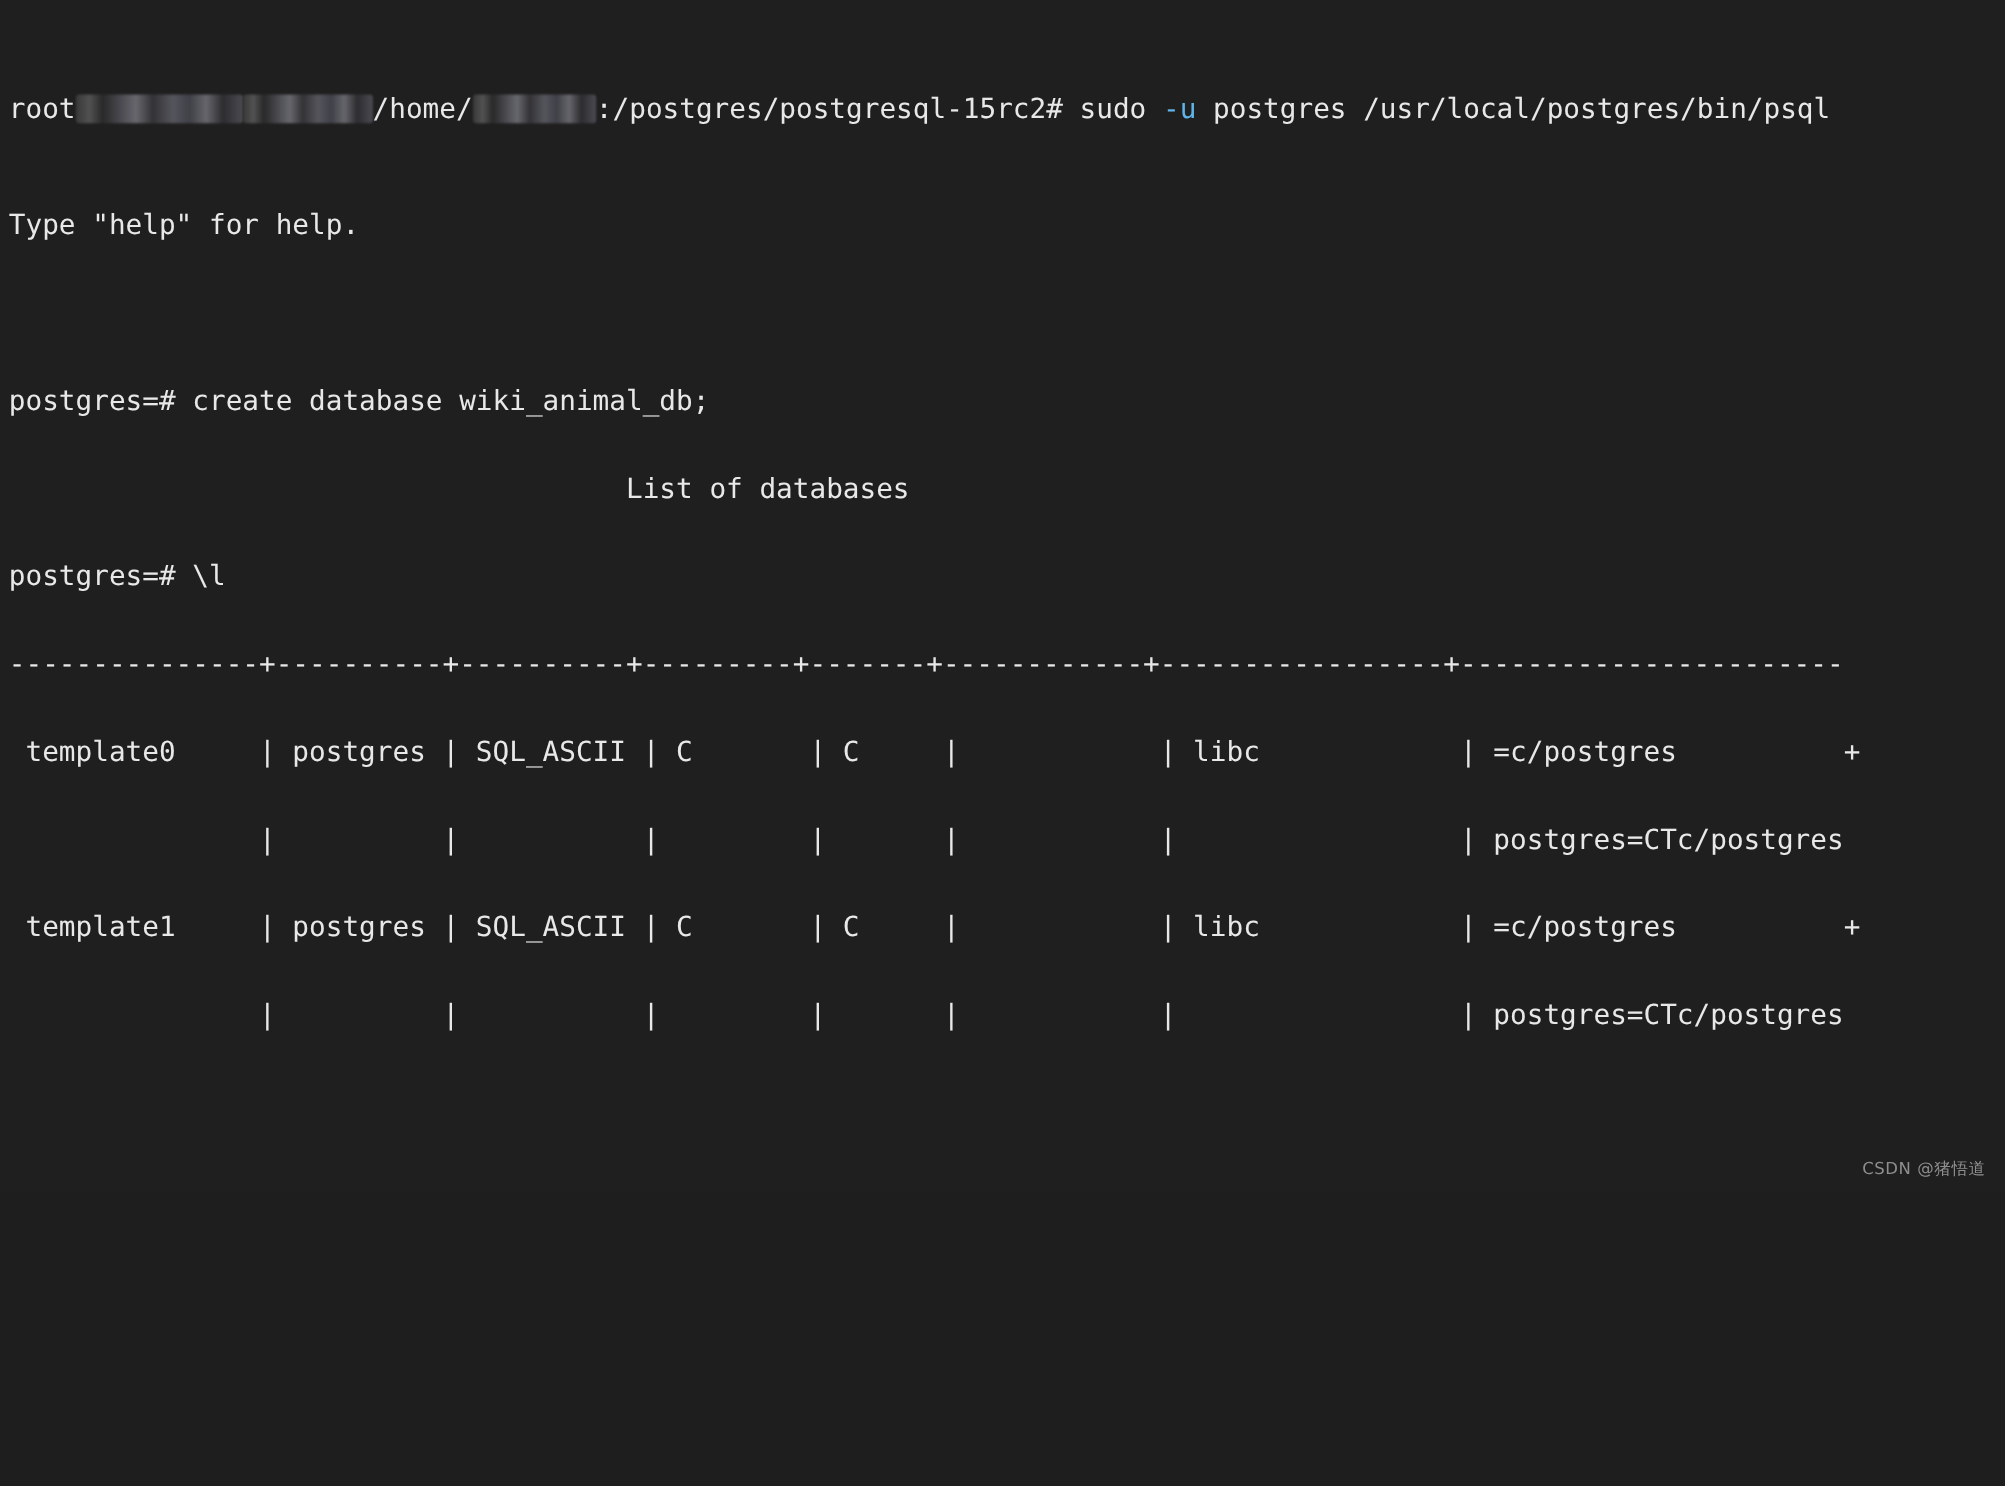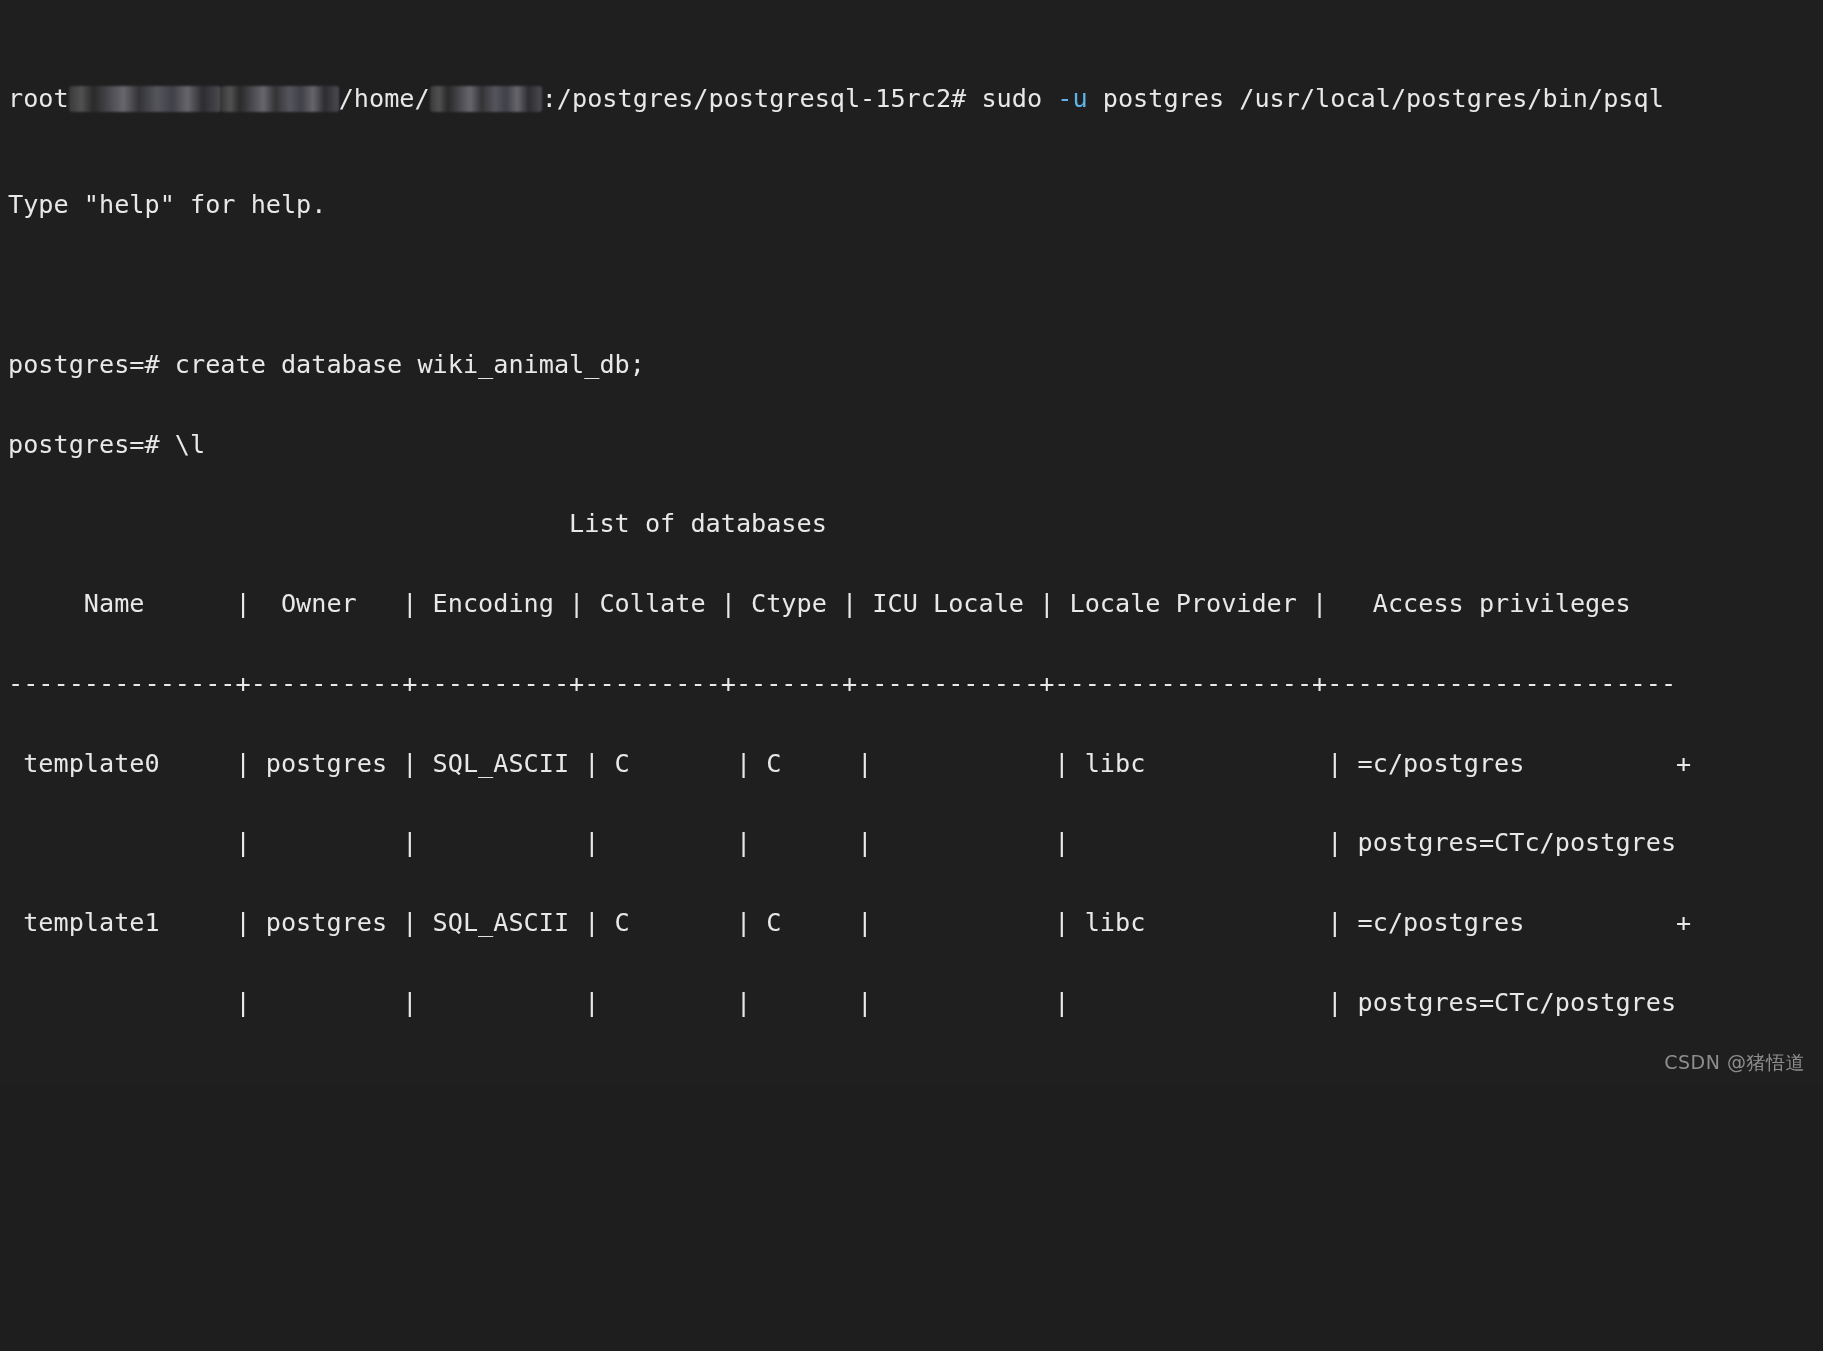--- a/index.html
+++ b/index.html
@@ -47,39 +47,38 @@
   }
   .r1 { width: 152px; }
   .r2 { width: 118px; }
   .r3 { width: 112px; }
   .flag { color: #5fb3e8; }
   #watermark {
     position: absolute;
     right: 18px;
     bottom: 8px;
     color: #8e8e8e;
-    font-size: 19px;
+    font-size: 15px;
     font-family: "DejaVu Sans", "Liberation Sans", sans-serif;
     letter-spacing: 0.5px;
     white-space: pre;
   }
 </style>
 </head>
 <body>
 
 <div id="terminal">
 
   <div class="line"><span>root</span><span class="redact r1"></span><span class="redact r2"></span><span>/home/</span><span class="redact r3"></span><span>:/postgres/postgresql-15rc2# sudo </span><span class="flag">-u</span><span> postgres /usr/local/postgres/bin/psql</span></div>
 
   <div class="line">Type "help" for help.</div>
   <div class="line"></div>
   <div class="line">postgres=# create database wiki_animal_db;</div>
+  <div class="line">                                     List of databases</div>
   <div class="line">postgres=# \l</div>
-  <div class="line">                                     List of databases</div>
-  <div class="line">     Name      |  Owner   | Encoding | Collate | Ctype | ICU Locale | Locale Provider |   Access privileges</div>
   <div class="line">---------------+----------+----------+---------+-------+------------+-----------------+-----------------------</div>
   <div class="line"> template0     | postgres | SQL_ASCII | C       | C     |            | libc            | =c/postgres          +</div>
   <div class="line">               |          |           |         |       |            |                 | postgres=CTc/postgres</div>
   <div class="line"> template1     | postgres | SQL_ASCII | C       | C     |            | libc            | =c/postgres          +</div>
   <div class="line">               |          |           |         |       |            |                 | postgres=CTc/postgres</div>
   
   
   
 
   

